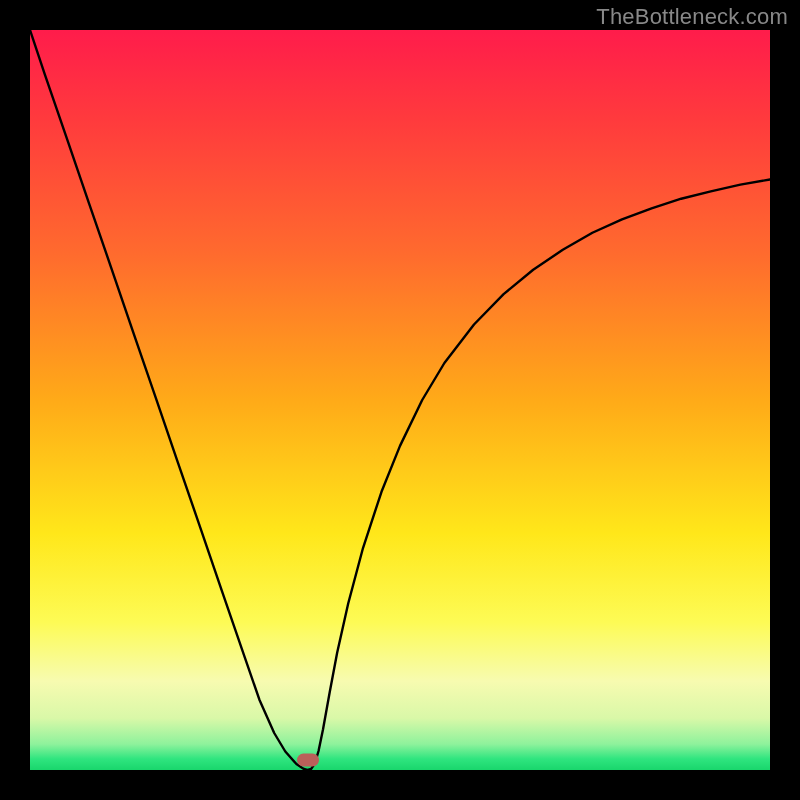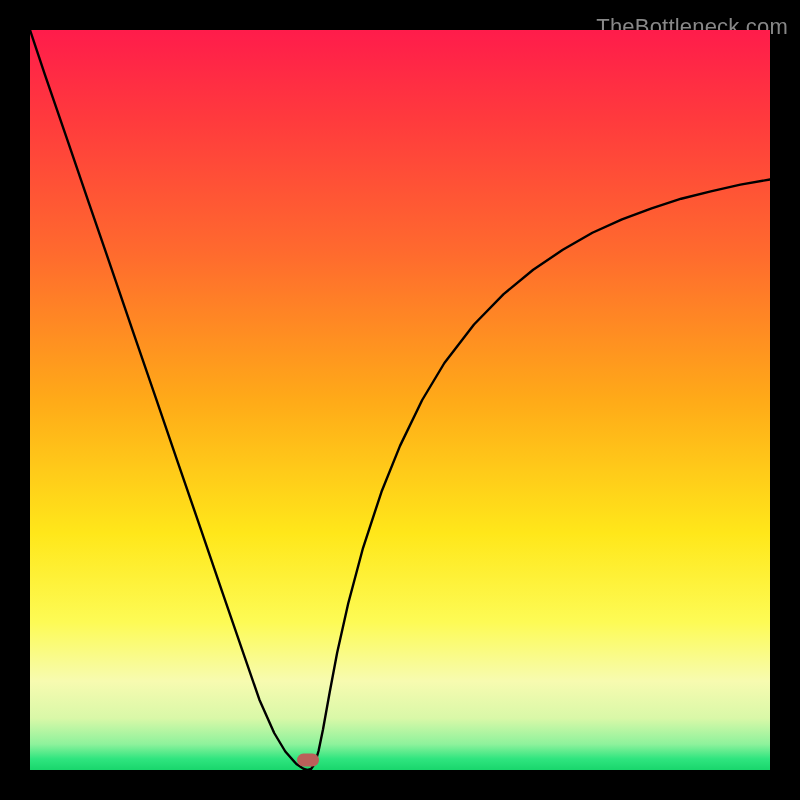--- a/index.html
+++ b/index.html
@@ -27,21 +27,20 @@
     height: 740px;
   }
   .watermark {
     position: absolute;
     top: 4px;
     right: 12px;
     color: #888;
     font-size: 22px;
     font-weight: 500;
     letter-spacing: 0.2px;
-    margin-top: 10px;
   }
   .marker {
     position: absolute;
     width: 22px;
     height: 13px;
     border-radius: 7px;
     transform: translate(-50%, -50%);
   }
 </style>
 </head>

